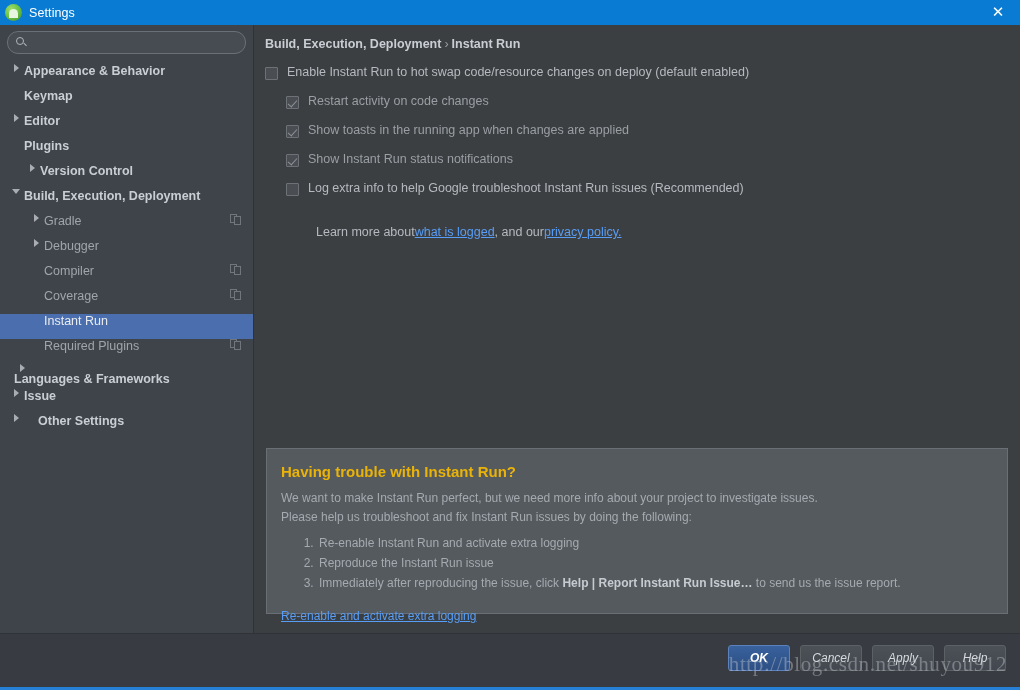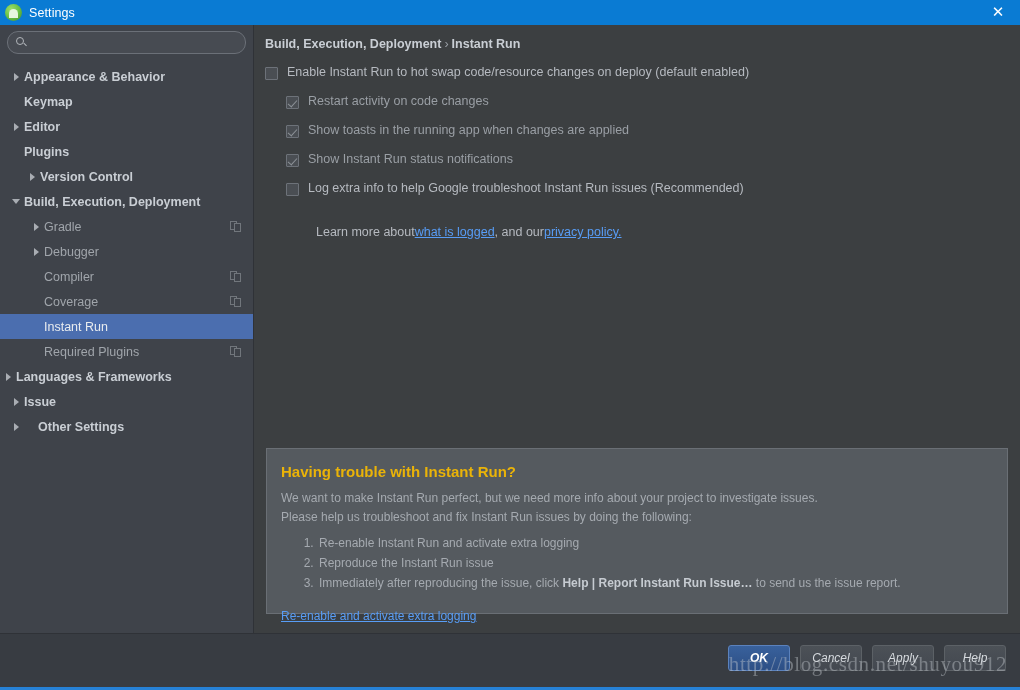--- a/index.html
+++ b/index.html
@@ -126,21 +126,21 @@
     flex: 1;
     padding: 0;
   }
 
   .tree {
     margin-top: 10px;
   }
   .tree-row {
     height: 25px;
     display: flex;
-    align-items: center;
+    align-items: flex-start;
     position: relative;
     padding-right: 6px;
     box-sizing: border-box;
   }
   .tree-row.selected {
     background: #4b6eaf;
   }
   .arrow {
     width: 16px;
     flex: none;
@@ -444,21 +444,21 @@
           <span class="tree-label">Instant Run</span>
         </div>
         <div class="tree-row lvl1" style="padding-left: 28px;">
           <span class="arrow "></span>
           <span class="tree-label">Required Plugins</span>
           <span class="mod-icon">
             <span class="a"></span>
             <span class="b"></span>
           </span>
         </div>
-        <div class="tree-row lvl0" style="padding-left: 0;">
+        <div class="tree-row lvl0" style="padding-left: 14px; flex-direction: column;">
           <span class="arrow right">
             <i></i>
           </span>
           <span class="tree-label">Languages &amp; Frameworks</span>
         </div>
         <div class="tree-row lvl0" style="padding-left: 8px;">
           <span class="arrow right">
             <i></i>
           </span>
           <span class="tree-label">Issue</span>

